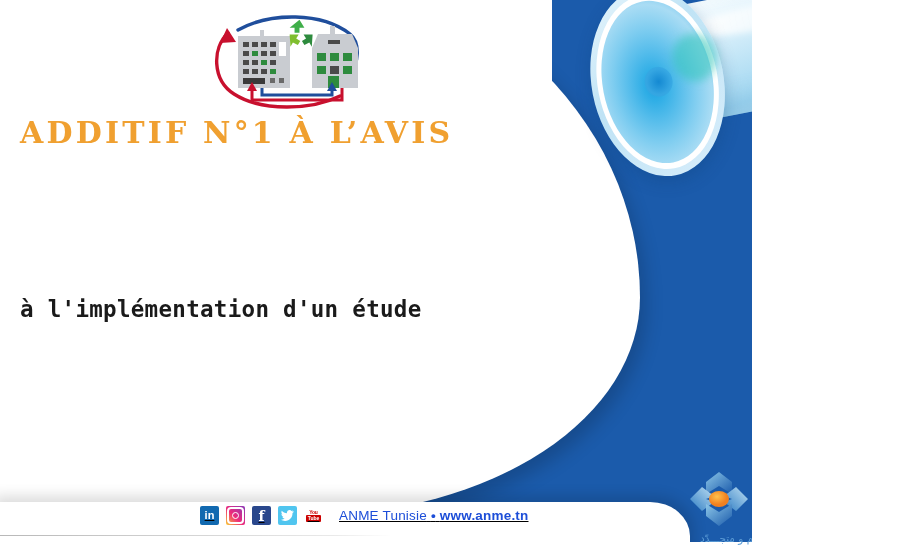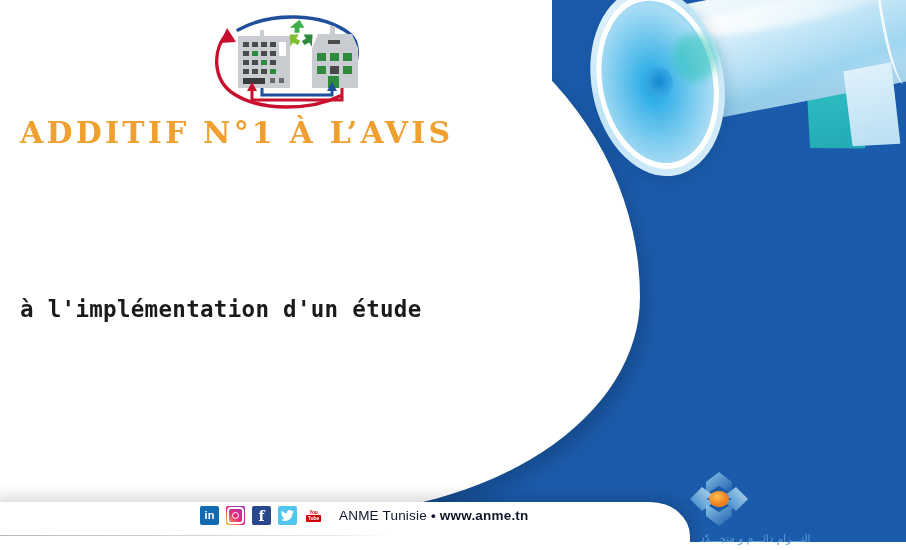--- a/index.html
+++ b/index.html
@@ -4,21 +4,21 @@
 <style>
   html,body{margin:0;padding:0;}
   body{
     width:906px;height:550px;
     font-family:"Liberation Sans", sans-serif;
     background:#ffffff;
     overflow:hidden;
   }
   #poster{
     position:relative;
-    width:906px;height:550px;
+    width:752px;height:550px;
     overflow:hidden;
     background:#ffffff;
   }
 
   
   .bg-blue{
     position:absolute;inset:0;
     background:#1B5BAB;
   }
   
@@ -158,21 +158,21 @@
     font-weight:bold;
     font-size:22.5px;
     line-height:31px;
     letter-spacing:.3px;
     white-space:pre;
   }
 
   
   .footer{
     position:absolute;left:200px;top:506px;
-    display:flex;align-items:center;gap:7px;
+    display:flex;align-items:center;gap:7px;text-decoration:underline;
   }
   .sicon{
     width:19px;height:19px;border-radius:2px;
     display:flex;align-items:center;justify-content:center;
     font-family:"Liberation Sans",sans-serif;
     font-weight:bold;font-size:11px;color:#fff;
     line-height:1;
   }
   .si-li{background:#1169b0;}
   .si-ig{background:linear-gradient(45deg,#f9ce34,#ee2a7b 45%,#8a3ab9);}
@@ -181,21 +181,21 @@
     display:flex;align-items:center;justify-content:center;
   }
   .si-ig .dot{width:5px;height:5px;border:1.5px solid #fff;border-radius:50%;}
   .si-fb{background:#29478c;font-family:"DejaVu Serif",serif;font-size:14px;}
   .si-tw{background:#50c5ef;}
   .si-yt{background:#ffffff;display:flex;flex-direction:column;align-items:center;justify-content:center;}
   .si-yt .yt-t{font-size:5px;color:#cc0000;font-weight:bold;letter-spacing:-.2px;line-height:6px;}
   .si-yt .yt-b{background:#cc0000;color:#fff;font-size:5px;font-weight:bold;padding:0 2px;line-height:7px;border-radius:1px;}
   .foot-text{
     margin-left:9px;
-    color:#0f172a;
+    color:#1d4ed8;
     font-family:"Liberation Sans",sans-serif;
     font-size:13.5px;
     letter-spacing:.2px;
   }
   .foot-text b{font-weight:bold;}
 
   
   .anme{
     position:absolute;left:688px;top:470px;
     width:210px;height:76px;

